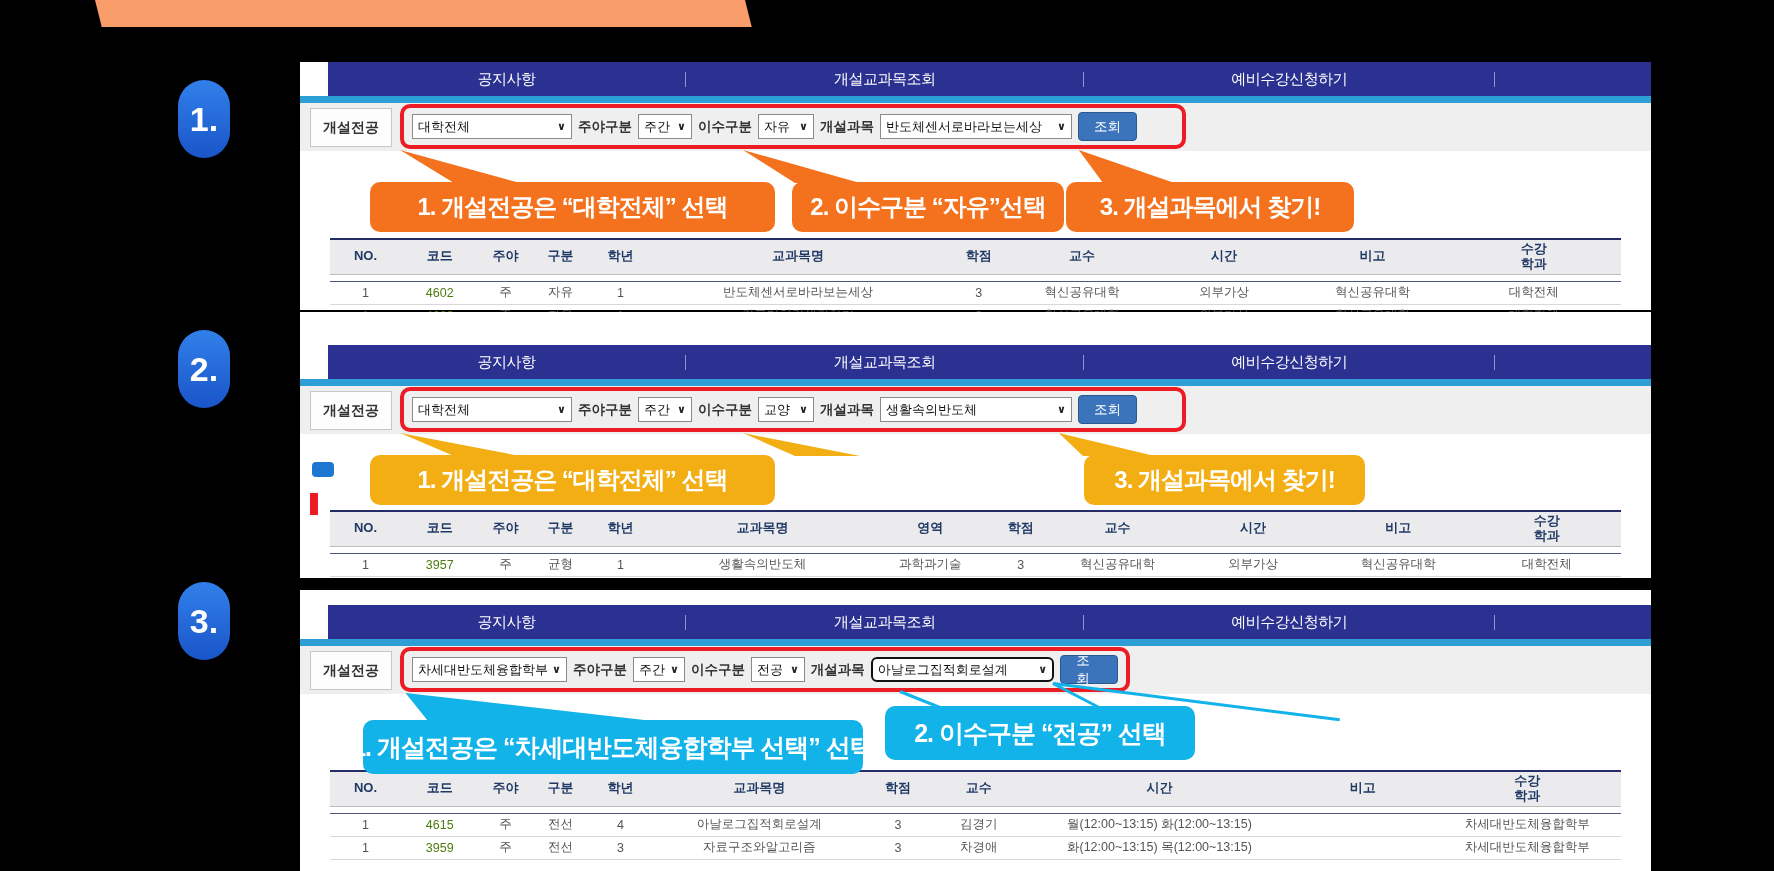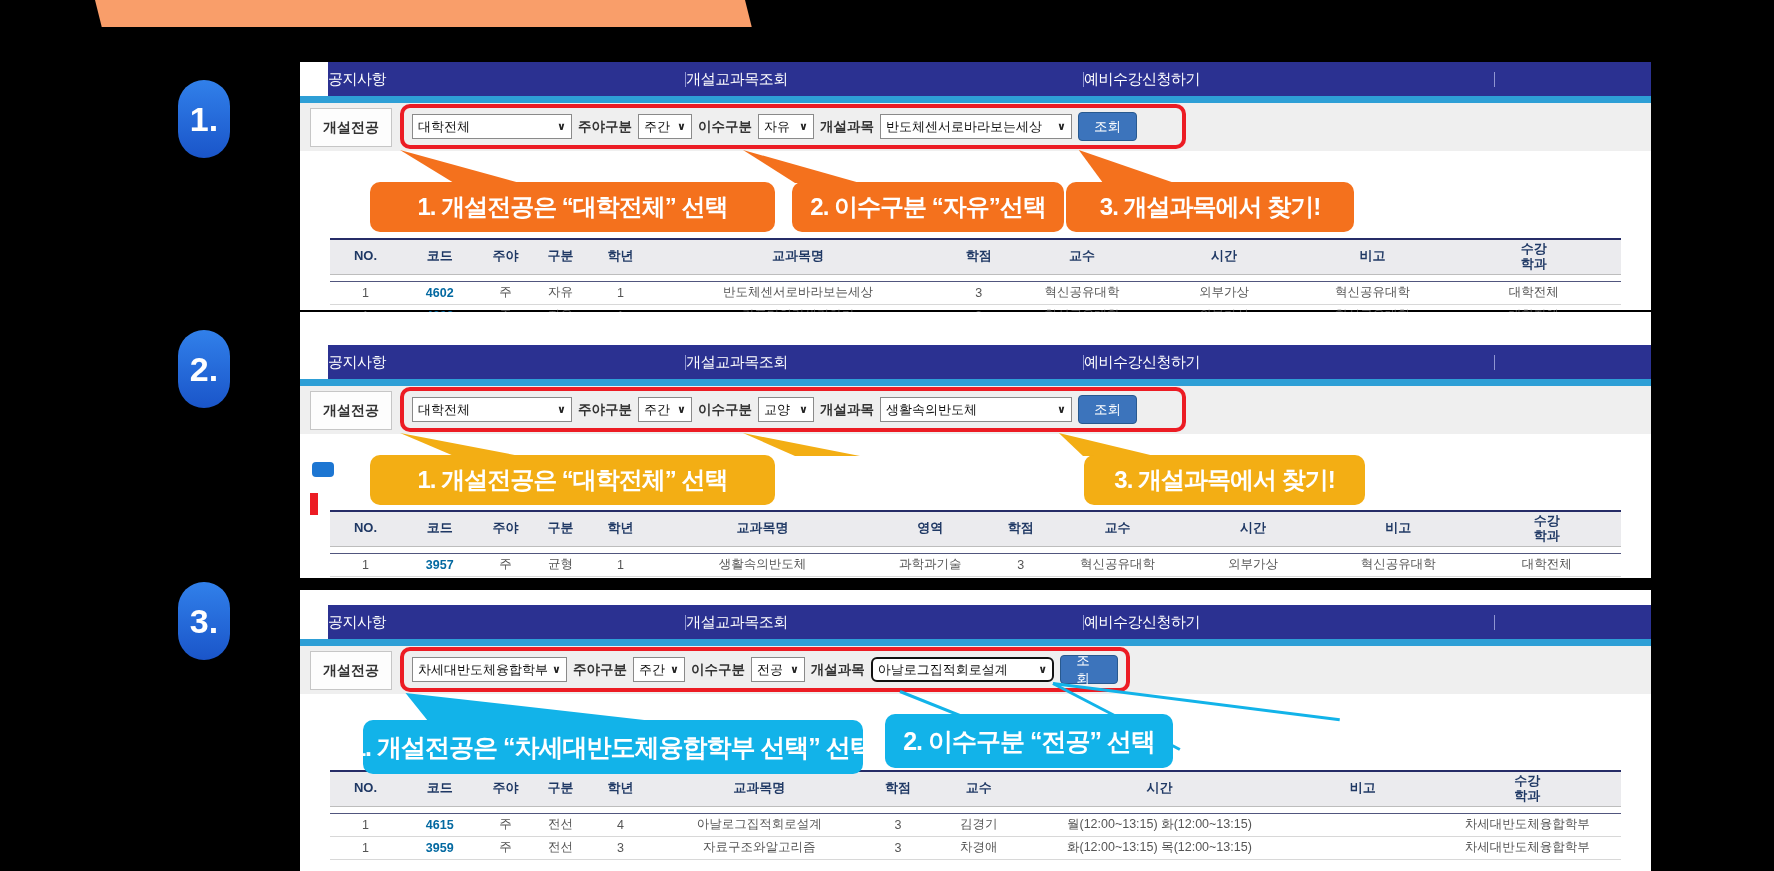--- a/index.html
+++ b/index.html
@@ -16,21 +16,21 @@
     color:#fff;font-weight:bold;font-size:34px;display:flex;align-items:center;justify-content:center;}
   .bd1{top:80px}.bd2{top:330px}.bd3{top:582px}
 
   
   .panel{position:absolute;left:300px;width:1351px;background:#fff;}
   .p1{top:62px;height:248px}.p2{top:312px;height:266px}.p3{top:590px;height:281px}
 
   .navbar{position:absolute;left:28px;right:0;height:34px;background:#2b3191;
     display:flex;align-items:center;color:#fff;}
   .p1 .navbar{top:0}.p2 .navbar{top:33px}.p3 .navbar{top:15px}
-  .navtab{text-align:left;font-size:15px;letter-spacing:-0.5px;cursor:default;font-family:Liberation Mono, monospace;}
+  .navtab{text-align:center;font-size:15px;letter-spacing:-0.5px;cursor:default;font-family:Liberation Mono, monospace;}
   .nw1{width:27%}.nw2{width:30%}.nw3{width:31%}.nw4{flex:1}
   .navsep{width:1px;height:15px;background:#8f95d2;}
 
   .bluestrip{position:absolute;left:0;right:0;height:7px;background:#2e9fd6;}
   .p1 .bluestrip{top:34px}.p2 .bluestrip{top:67px}.p3 .bluestrip{top:49px}
 
   .filterrow{position:absolute;left:0;right:0;height:48px;background:#efefef;}
   .p1 .filterrow{top:41px}.p2 .filterrow{top:74px}.p3 .filterrow{top:56px}
   .flabel-box{position:absolute;left:10px;top:5px;width:80px;height:37px;background:#fdfdfd;
     border:1px solid #c6c6c6;display:flex;align-items:center;justify-content:center;
@@ -57,21 +57,21 @@
   .p2 .callout,.p2 .tail{background:#f3ae14}
   .p3 .callout,.p3 .tail{background:#12b3e9}
   .p1 .co1{left:70px;top:120px;width:405px}
   .p1 .co2{left:492px;top:120px;width:272px}
   .p1 .co3{left:766px;top:120px;width:288px}
   .p2 .co1{left:70px;top:143px;width:405px}
   .p2 .co2{left:490px;top:143px;width:280px}
   .p2 .co3{left:784px;top:143px;width:281px}
   .p3 .callout{height:54px;font-size:25px}
   .p3 .co1{left:63px;top:130px;width:500px}
-  .p3 .co2{left:585px;top:124px;width:288px}
+  .p3 .co2{left:585px;top:116px;width:310px}
   .p3 .co3{left:870px;top:130px;width:530px}
   .tailA{clip-path:polygon(0 0,45% 100%,100% 100%)}
   .tailB{clip-path:polygon(10% 0,50% 100%,100% 100%)}
   .tailC{clip-path:polygon(8% 0,30% 100%,95% 100%)}
   .p1 .tailA{left:100px;top:88px;width:120px;height:33px}
   .p1 .tailB{left:430px;top:88px;width:130px;height:33px}
   .p1 .tailC{left:770px;top:88px;width:110px;height:33px}
   .p2 .tailA{left:100px;top:121px;width:120px;height:23px}
   .p2 .tailB{left:430px;top:121px;width:130px;height:23px}
   .p2 .tailC{left:750px;top:121px;width:110px;height:23px}
@@ -87,21 +87,21 @@
 
   
   .ctable{position:absolute;left:30px;width:1291px;border-collapse:collapse;table-layout:fixed;}
   .p1 .ctable{top:176px}.p2 .ctable{top:198px}.p3 .ctable{top:180px}
   .ctable th{background:#ebebee;border-top:2px solid #262c67;border-bottom:1px solid #bdbdbd;
     color:#1f3864;font-size:13px;font-weight:bold;padding:2px;line-height:1.15;
     white-space:pre-line;height:26px;}
   .ctable td{font-size:12.5px;color:#555;text-align:center;padding:2.5px 2px;
     border-bottom:1px solid #d8d8d8;white-space:nowrap;overflow:hidden;}
   .ctable .gaprow td{height:6px;padding:0;border-bottom:1.5px solid #51567e;background:#fff;}
-  .ctable td.code{color:#0369a1;font-weight:bold;}
+  .ctable td.code{color:#4d7c0f;font-weight:normal;}
 </style>
 </head>
 <body>
 
 <div class="stage">
   <div class="banner"></div>
 
   <div class="badge bd1">1.</div>
   <div class="badge bd2">2.</div>
   <div class="badge bd3">3.</div>

